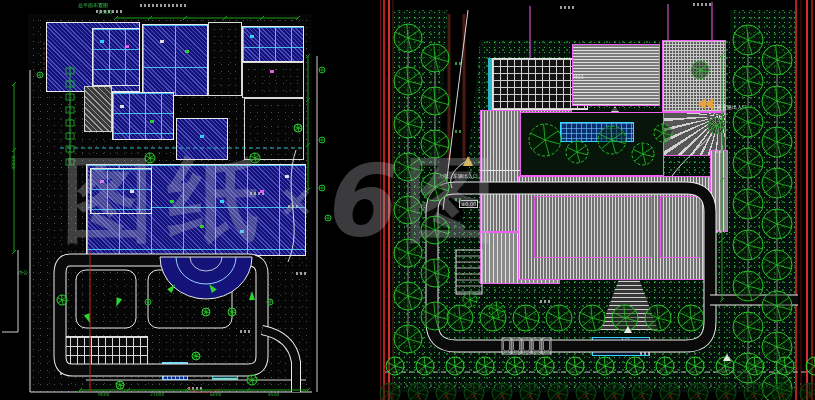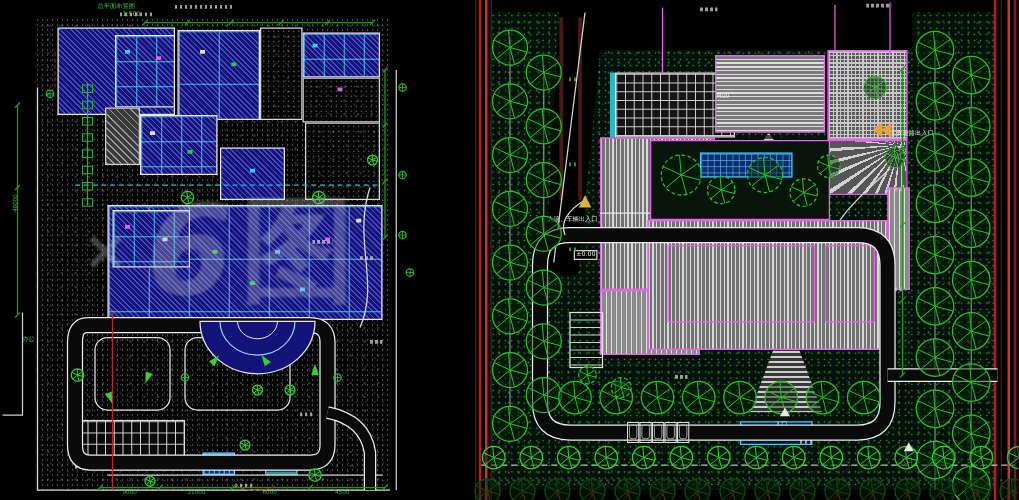--- a/index.html
+++ b/index.html
@@ -1117,20 +1117,21 @@
   <div class="dimnum" style="left:6px;top:160px;transform:rotate(-90deg);">48000</div>
 
   <div class="cadlabel" style="left:438px;top:173px;">人流、车辆出入口</div>
   <div class="cadlabel" style="left:712px;top:104px;">主要道路出入口</div>
   <div class="cadlabel" style="left:620px;top:337px;">入口</div>
   <div class="cadlabel" style="left:720px;top:366px;">入口</div>
   <div class="cadlabel boxed" style="left:459px;top:200px;">±0.00</div>
   <div class="cadlabel" style="left:573px;top:74px;">M00</div>
 
   <div id="watermark">
+    <span class="wm-cjk">图纸</span>
     <span class="wm-x">×</span>
     <span class="wm-logo">6</span>
     <span class="wm-cjk">图</span>
   </div>
 <div class="microtext" style="left:140px;top:4px;width:46px;"></div>
     <div class="microtext" style="left:96px;top:10px;width:26px;"></div>
     <div class="microtext" style="left:250px;top:192px;width:16px;"></div>
     <div class="microtext" style="left:288px;top:205px;width:12px;"></div>
     <div class="microtext" style="left:60px;top:372px;width:16px;"></div>
     <div class="microtext" style="left:188px;top:387px;width:14px;"></div>

